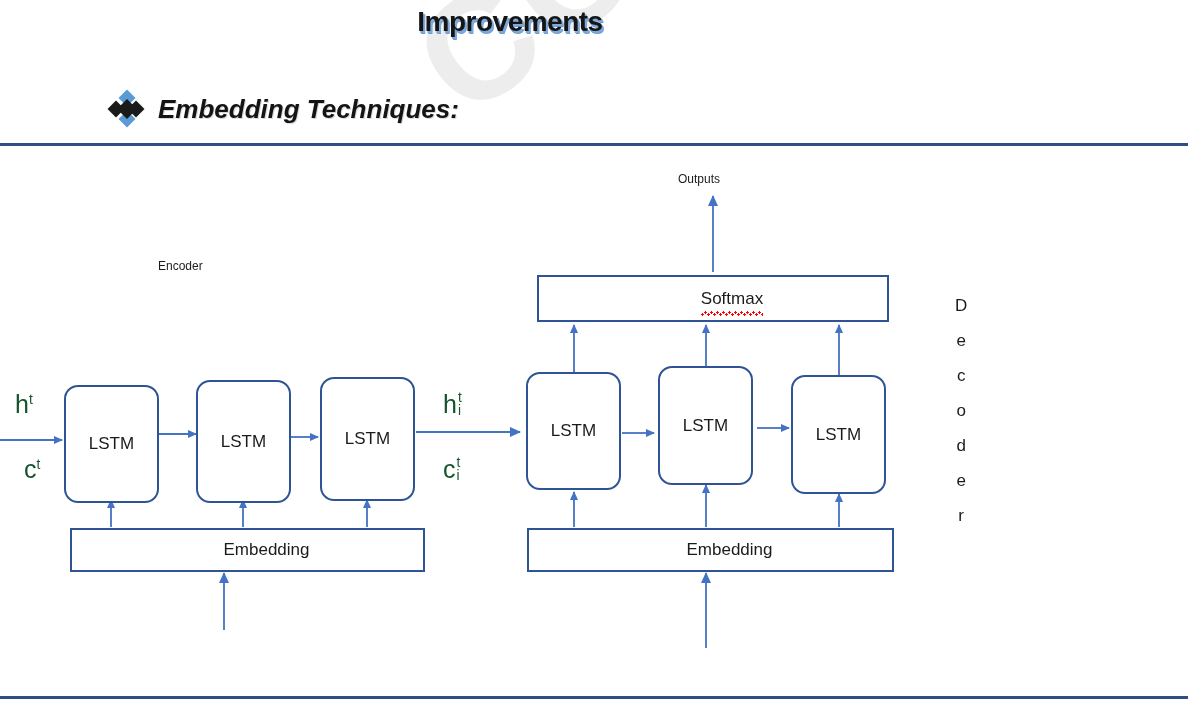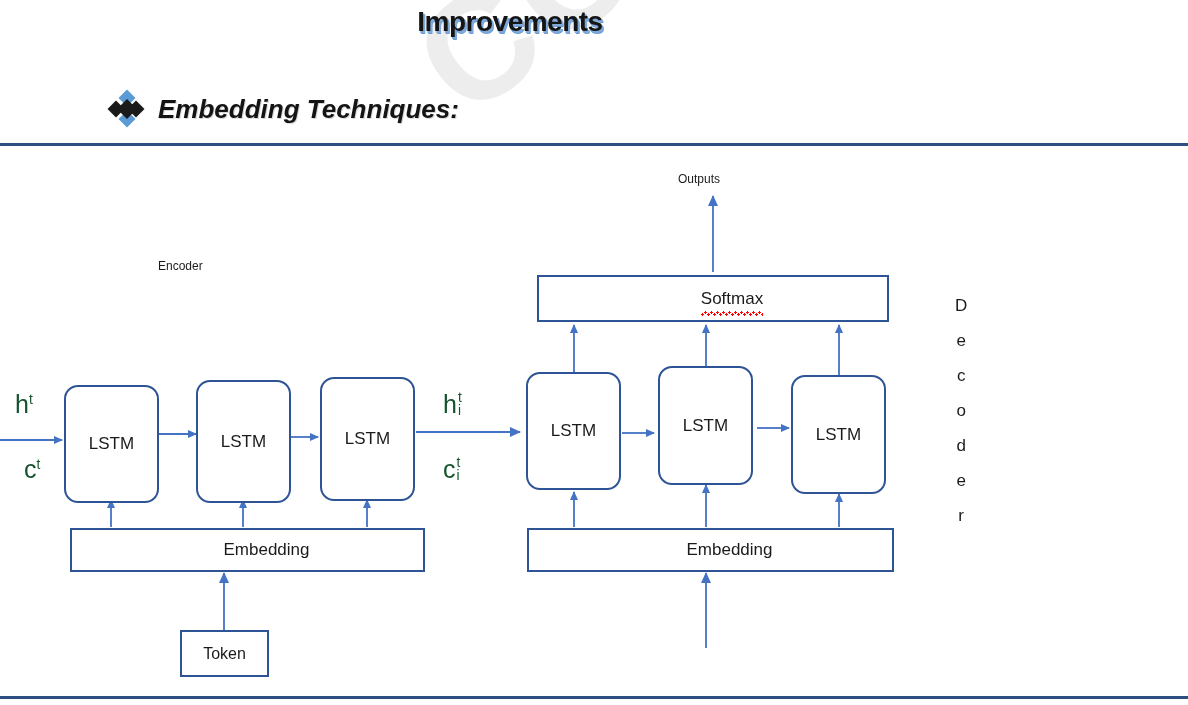--- a/index.html
+++ b/index.html
@@ -299,23 +299,20 @@
     <span>c</span><span class="stack">
         <span>t</span>
         <span>i</span>
       </span>
   </div>
 
   <div class="bar" style="left:70px; top:528px; width:355px; height:44px;">
     <span>Embedding</span>
   </div>
 
-  <div class="rectbox" style="left:180px; top:630px; width:89px; height:47px;">
-    <span>Token</span>
-  </div>
 
   <div class="plainlabel" style="left:678px; top:172px;">Outputs</div>
 
   <div class="bar" style="left:537px; top:275px; width:352px; height:47px;">
     <span class="softmax-text">
       <span>Softmax</span>
       <span class="squiggle"></span>
     </span>
   </div>
 

